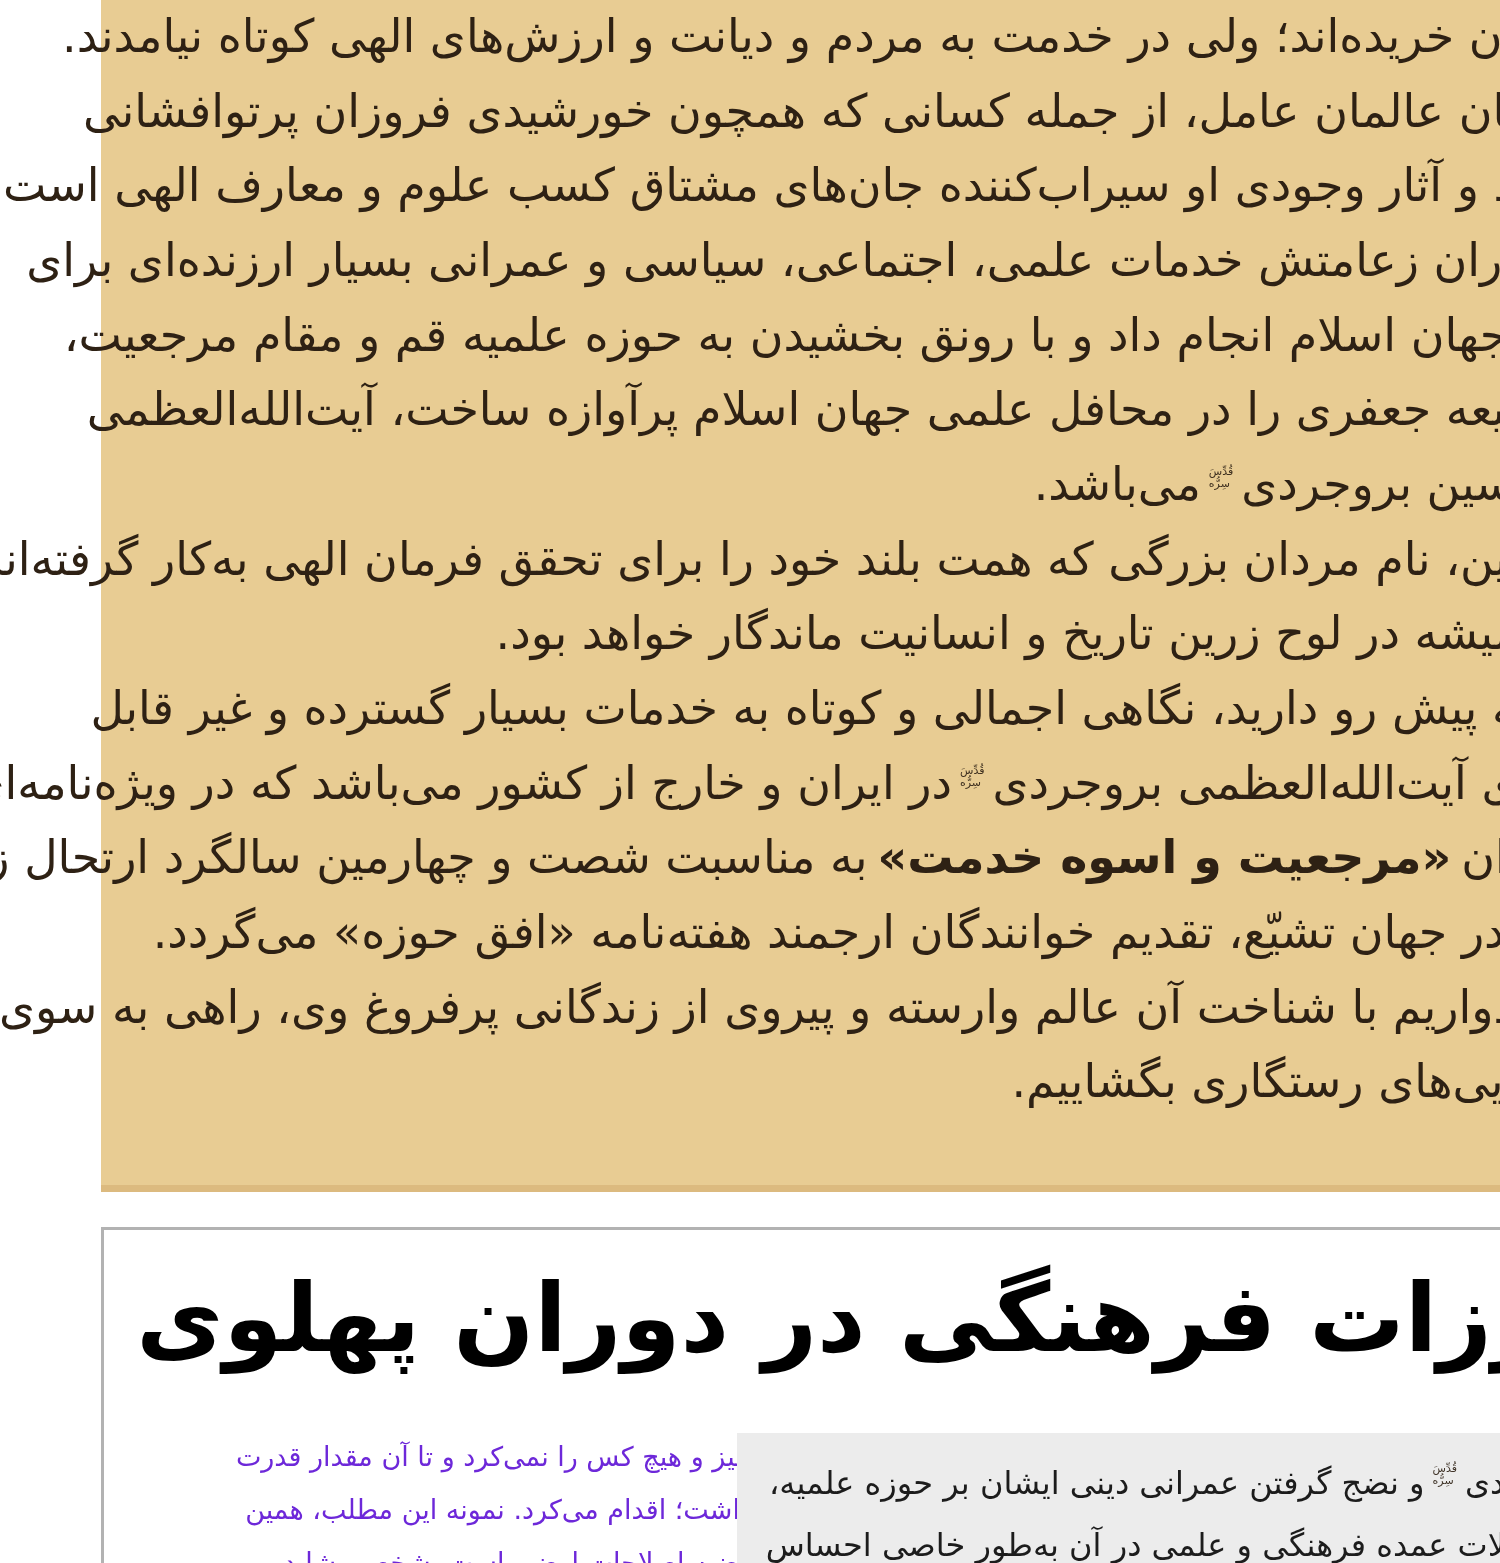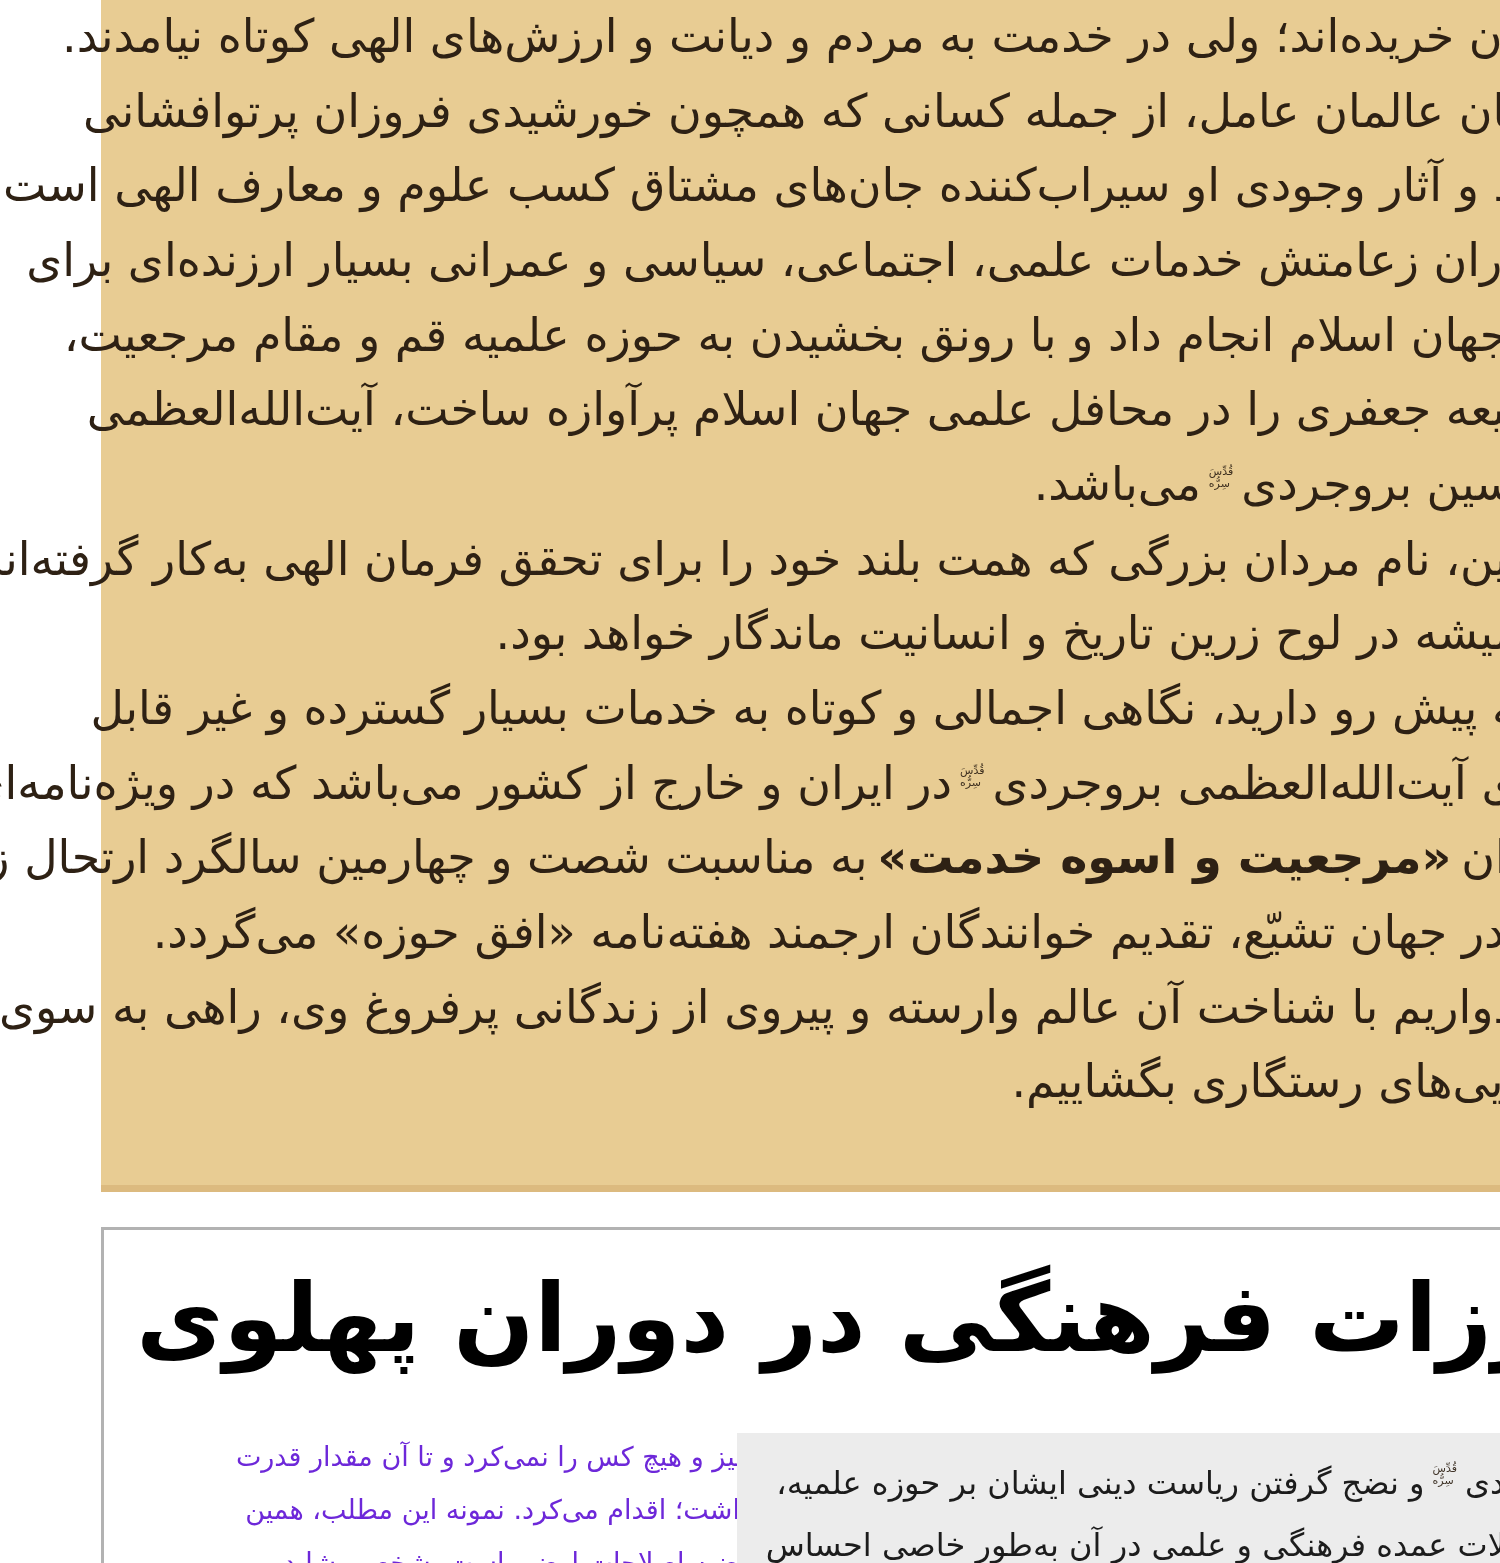--- a/index.html
+++ b/index.html
@@ -126,16 +126,16 @@
 <div class="article-frame"></div>
 
 <div class="headline">مبارزات فرهنگی در دوران پهلوی</div>
 
 <div class="col-left-line" style="top:1437px">چیز و هیچ کس را نمی‌کرد و تا آن مقدار قدرت</div>
 <div class="col-left-line" style="top:1490px">داشت؛ اقدام می‌کرد. نمونه این مطلب، همین</div>
 <div class="col-left-line" style="top:1543px">قضیه اصلاحات ارضی است. شخصی شاید</div>
 
 <div class="quote-box">
   <div class="qline" style="top:28px">
-    <span>ـجردی</span><span class="hon"><span class="hon-row">قُدِّسَ</span><span class="hon-row">سِرُّه</span></span><span>و نضج گرفتن ریاست دینی ایشان بر حوزه علمیه،</span>
+    <span>ـجردی</span><span class="hon"><span class="hon-row">قُدِّسَ</span><span class="hon-row">سِرُّه</span></span><span>و نضج گرفتن عمرانی دینی ایشان بر حوزه علمیه،</span>
   </div>
   <div class="qline" style="top:90px">تحولات عمده فرهنگی و علمی در آن به‌طور خاصی احساس</div>
 </div>
 
 </body></html>

